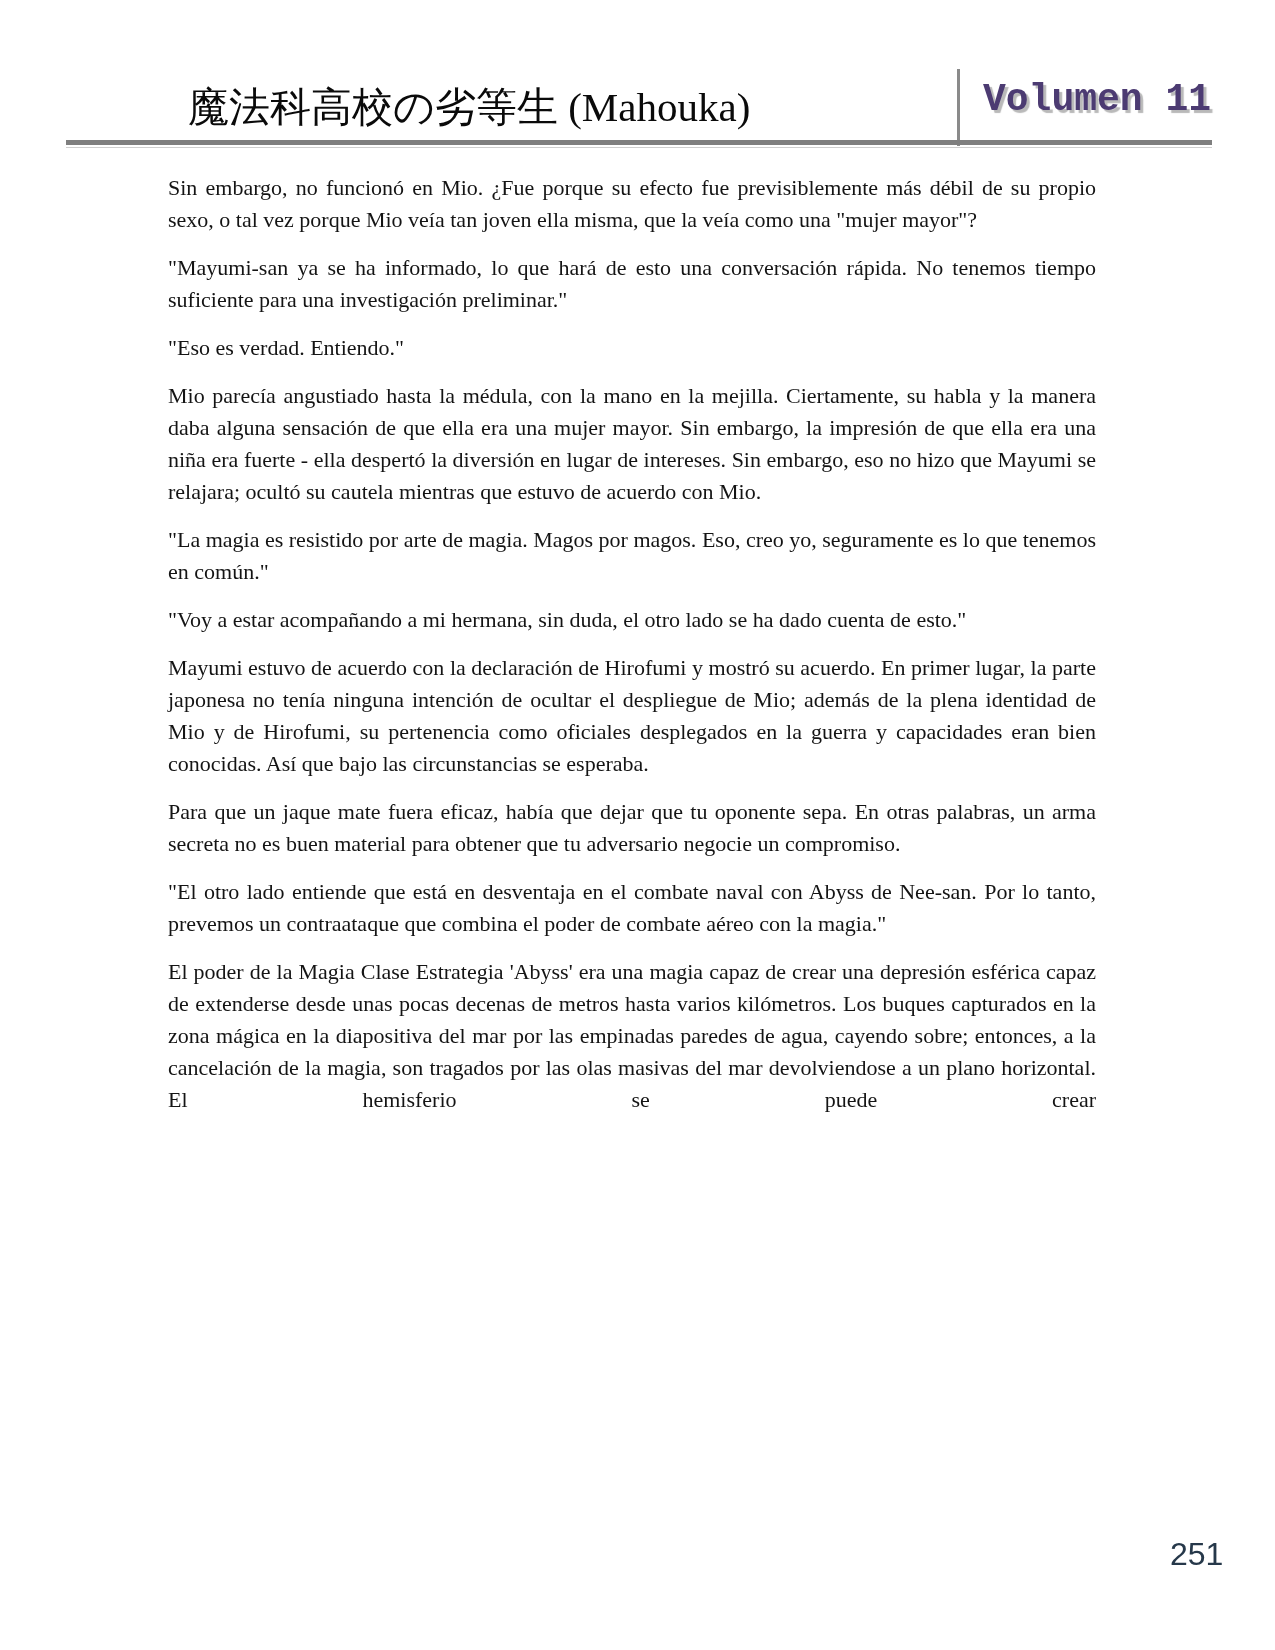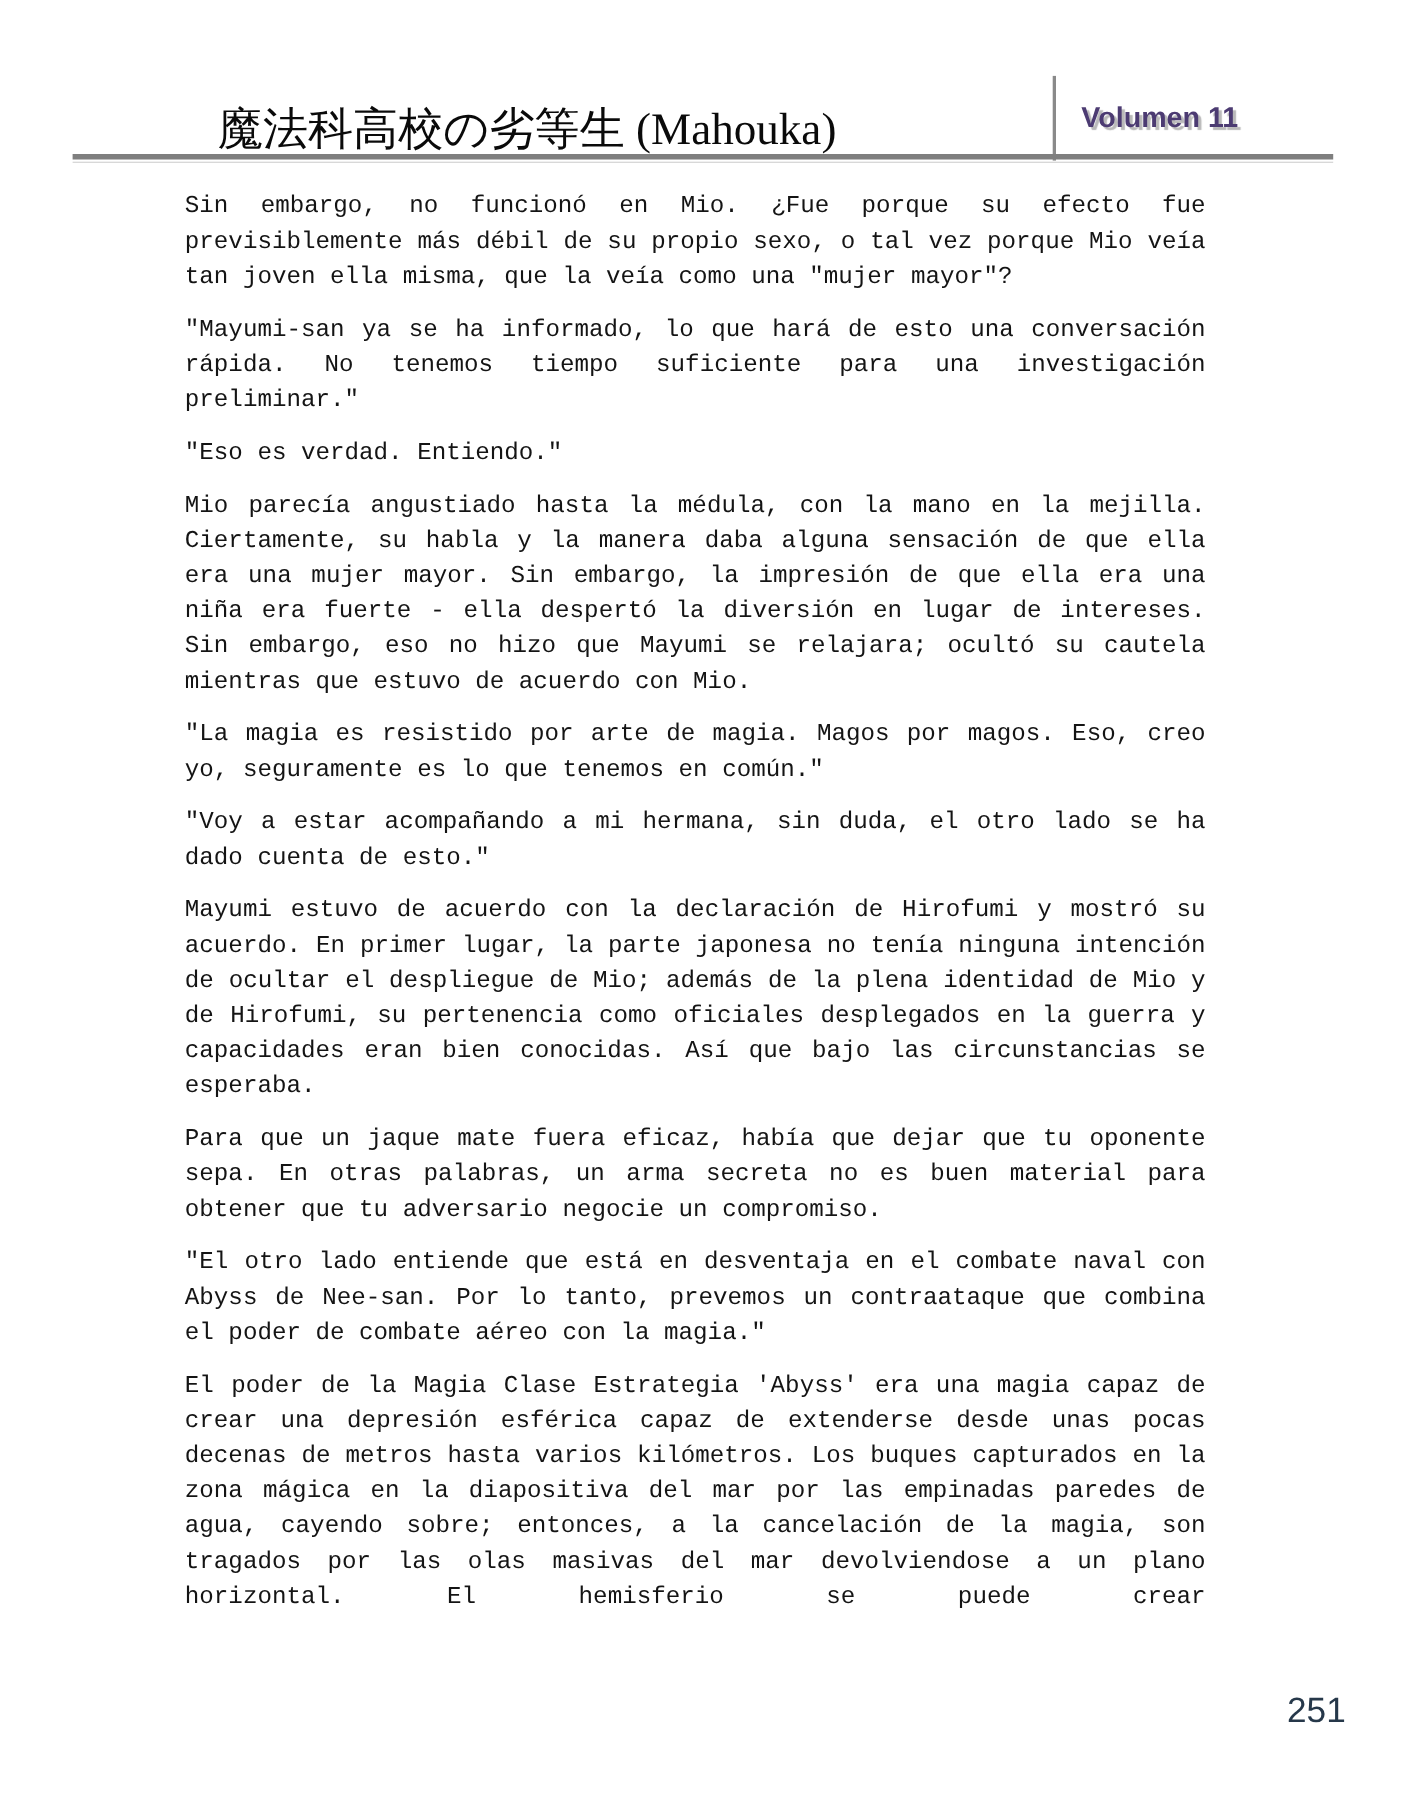--- a/index.html
+++ b/index.html
@@ -9,44 +9,44 @@
     height: 1650px;
     background: #ffffff;
     overflow: hidden;
   }
 
   
   .book-title {
     position: absolute;
     left: 181px;
     top: 76px;
-    margin: 17px;
+    margin: 7px;
     font-family: "Liberation Serif", "DejaVu Serif", serif;
     font-weight: 400;
     font-size: 41px;
     line-height: 1.2;
     color: #0a0a0a;
     white-space: nowrap;
   }
   .volume-divider {
     position: absolute;
     left: 957px;
     top: 69px;
     width: 3px;
     height: 77px;
     background: #8a8a8a;
   }
   .volume-label {
     position: absolute;
     left: 983px;
-    top: 92px;
+    top: 79px;
     margin: 0;
-    font-family: Liberation Sans, sans-serif;
+    font-family: Liberation Mono, monospace;
     font-weight: 700;
-    font-size: 26px;
+    font-size: 38px;
     line-height: 1.1;
     color: #4c3b72;
     text-shadow: 3px 3px 1px #b9b9b9;
     white-space: nowrap;
   }
   .header-rule {
     position: absolute;
     left: 66px;
     top: 140px;
     width: 1146px;
@@ -62,21 +62,21 @@
     height: 1px;
     background: #cfcfcf;
   }
 
   
   .content {
     position: absolute;
     left: 168px;
     top: 172px;
     width: 928px;
-    font-family: Liberation Mono, monospace;
+    font-family: Liberation Serif, serif;
     font-size: 22px;
     line-height: 32px;
     color: #141414;
     text-align: justify;
   }
   .content p { margin: 0 0 16px 0; }
   .content p.continued { text-align-last: justify; }
 
   
   .page-number {

